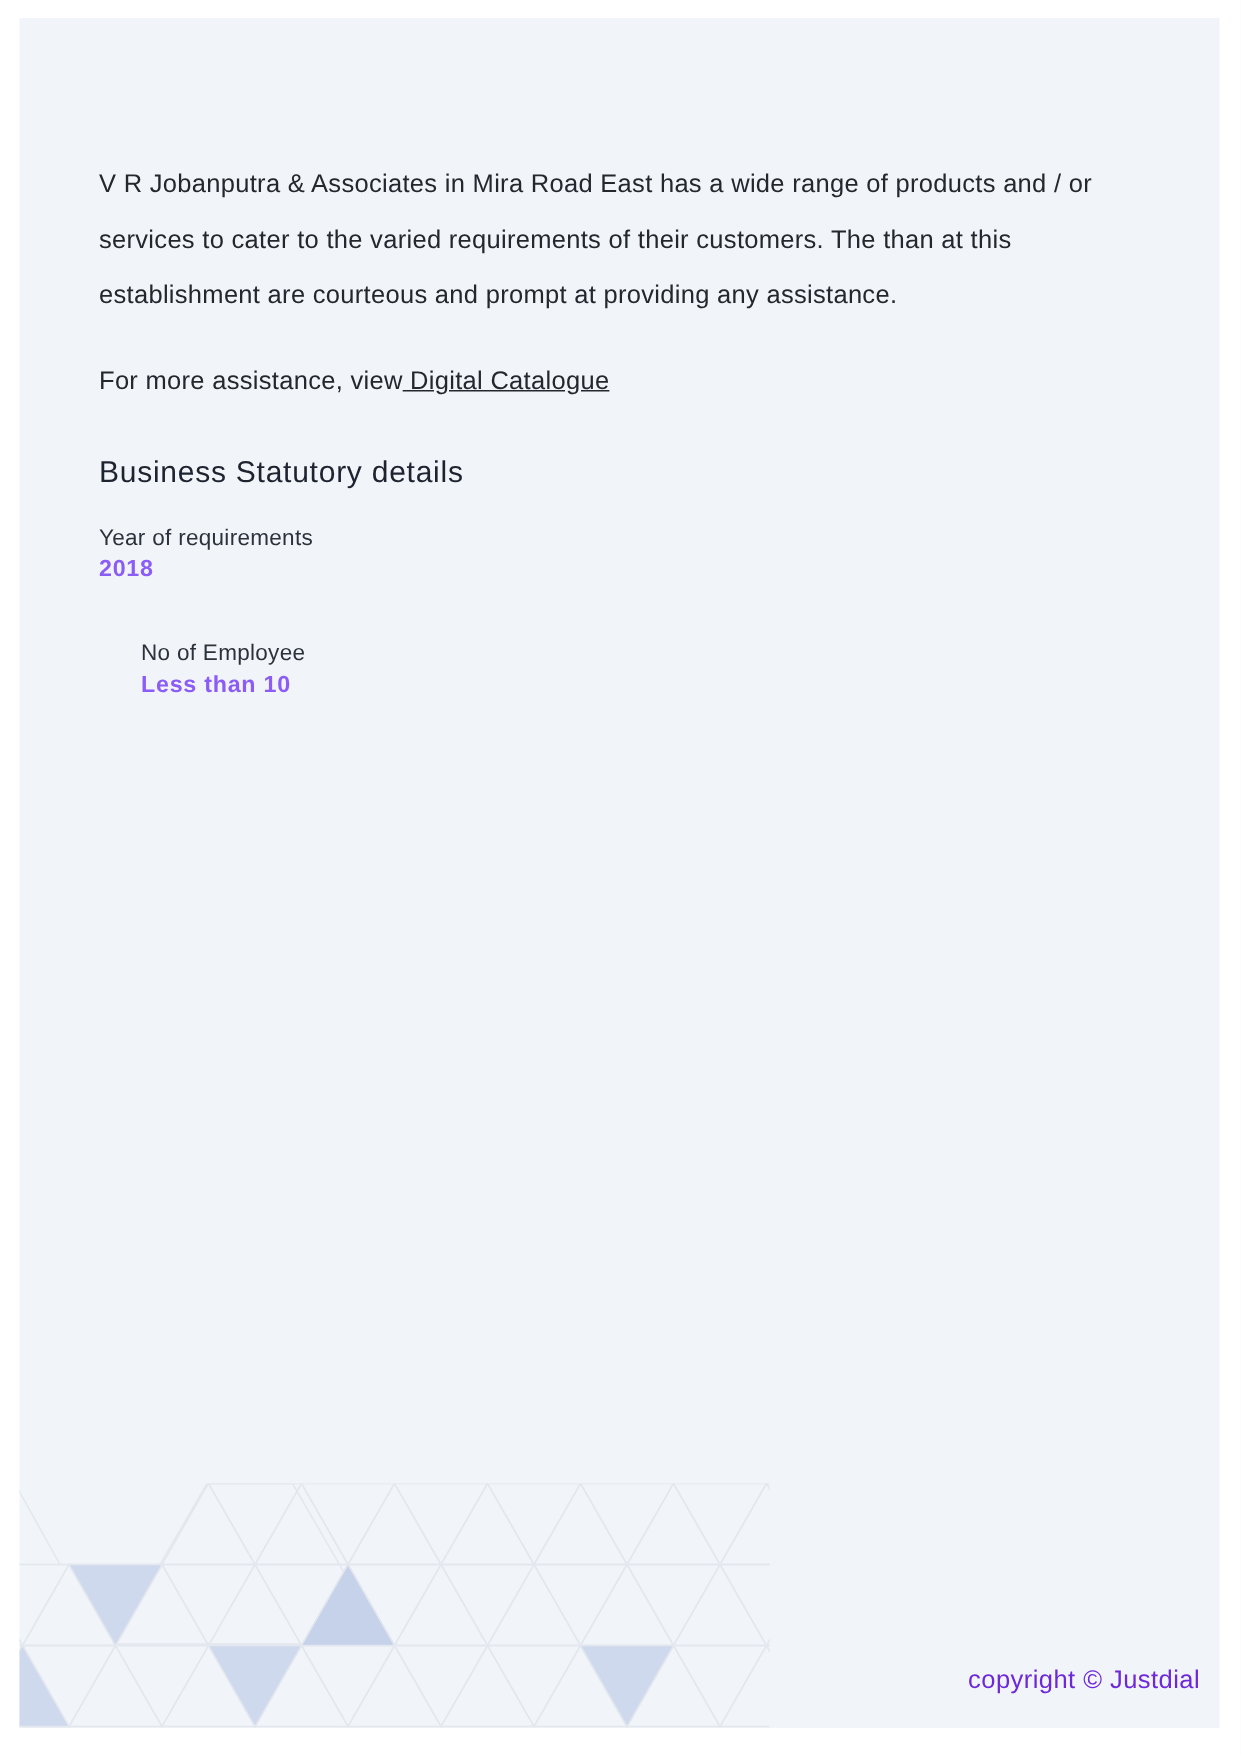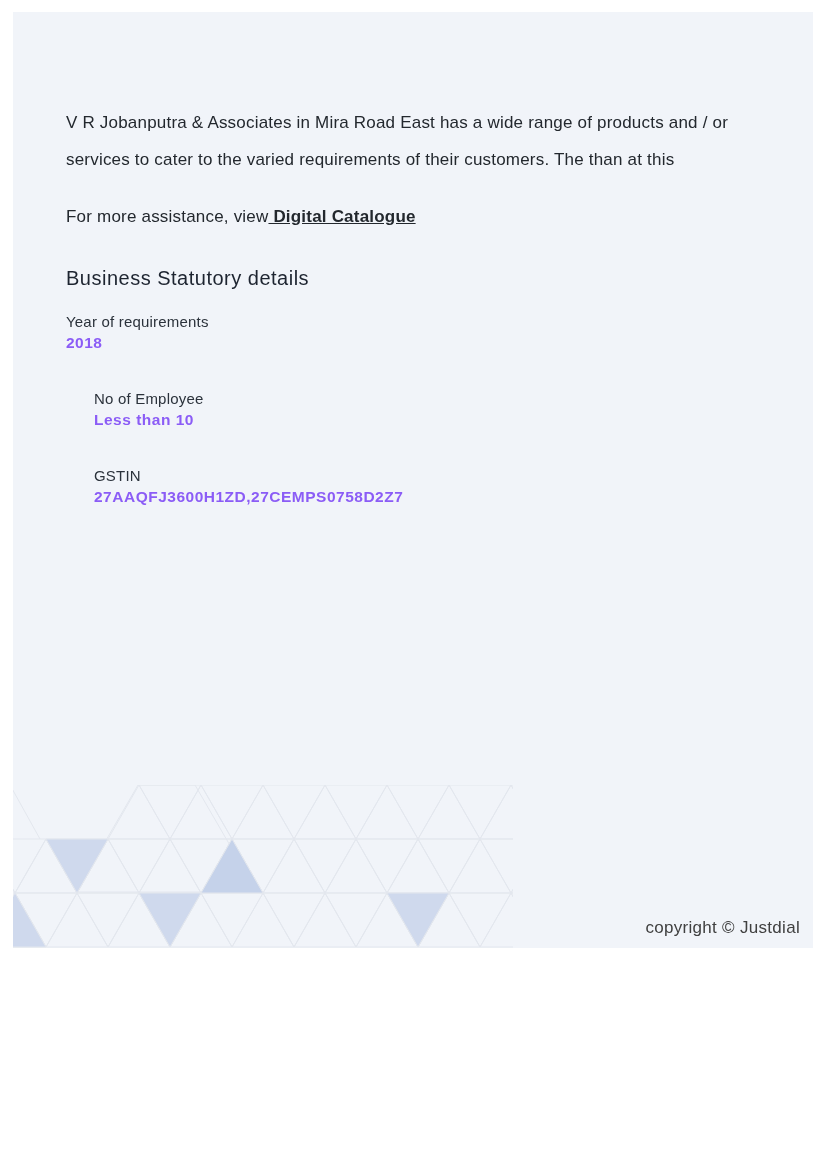--- a/index.html
+++ b/index.html
@@ -5,21 +5,21 @@
   * { margin: 0; padding: 0; box-sizing: border-box; }
   html, body {
     width: 827px; height: 1170px;
     background: #ffffff;
     font-family: "Liberation Sans", sans-serif;
     overflow: hidden;
   }
   .page-card {
     position: absolute;
     left: 13px; top: 12px;
-    width: 800px; height: 936px;
+    width: 800px; height: 1140px;
     background: #f1f4f9;
   }
   .content {
     position: relative;
     padding: 92px 60px 0 53px;
     z-index: 2;
   }
   .description { color: #23282e; font-size: 17px; letter-spacing: 0.2px; }
   .description .line { line-height: 37px; white-space: nowrap; }
   .info-line {
@@ -28,21 +28,20 @@
     font-size: 17px;
     color: #23282e;
     letter-spacing: 0.2px;
     white-space: nowrap;
   }
   .catalogue-link {
     color: #23282e;
     text-decoration: underline;
     cursor: pointer;
     white-space: pre;
-    font-weight: bold;
   }
   .statutory-heading {
     margin-top: 28px;
     font-size: 20px;
     font-weight: 400;
     color: #1d2430;
     letter-spacing: 0.5px;
     line-height: 30px;
   }
   .stat-group { margin-top: 18px; }
@@ -55,23 +54,23 @@
   }
   .stat-value {
     font-size: 15.5px;
     font-weight: 700;
     color: #8b5cf6;
     line-height: 22px;
     letter-spacing: 0.5px;
   }
   .copyright {
     position: absolute;
-    right: 13px; bottom: 10px;
+    right: 13px; bottom: 22px;
     font-size: 17px;
-    color: #404040;
+    color: #6d28d9;
     letter-spacing: 0.3px;
     z-index: 3;
   }
   .triangle-pattern {
     position: absolute;
     left: 0; bottom: 0;
     width: 500px; height: 163px;
     z-index: 1;
     overflow: hidden;
   }
@@ -79,40 +78,37 @@
 </head>
 <body style="background: rgb(255, 255, 255);">
 
 <div class="page-card" style="background: rgb(241, 244, 249);">
 
   <div class="content">
 
     <div class="description">
       <div class="line">V R Jobanputra &amp; Associates in Mira Road East has a wide range of products and / or</div>
       <div class="line">services to cater to the varied requirements of their customers. The than at this</div>
+      <div class="line">establishment are courteous and prompt at providing any assistance.</div>
     </div>
 
     <div class="info-line"><span>For more assistance, view</span><span class="catalogue-link"> Digital Catalogue</span></div>
 
     <div class="statutory-heading">Business Statutory details</div>
 
     <div class="stat-group">
       <div class="stat-label">Year of requirements</div>
       <div class="stat-value">2018</div>
     </div>
 
     <div class="stat-group">
       <div class="stat-label">No of Employee</div>
       <div class="stat-value">Less than 10</div>
     </div>
 
-    <div class="stat-group">
-      <div class="stat-label">GSTIN</div>
-      <div class="stat-value">27AAQFJ3600H1ZD,27CEMPS0758D2Z7</div>
-    </div>
 
   </div>
 
   <svg class="triangle-pattern" viewBox="0 0 500 163" xmlns="http://www.w3.org/2000/svg">
       <polygon points="95,54 157,54 126,0" fill="none" stroke="#e3e7ee" stroke-width="1"></polygon>
       <polygon points="126,0 188,0 157,54" fill="none" stroke="#e3e7ee" stroke-width="1"></polygon>
       <polygon points="157,54 219,54 188,0" fill="none" stroke="#e3e7ee" stroke-width="1"></polygon>
       <polygon points="188,0 250,0 219,54" fill="none" stroke="#e3e7ee" stroke-width="1"></polygon>
       <polygon points="219,54 281,54 250,0" fill="none" stroke="#e3e7ee" stroke-width="1"></polygon>
       <polygon points="250,0 312,0 281,54" fill="none" stroke="#e3e7ee" stroke-width="1"></polygon>

